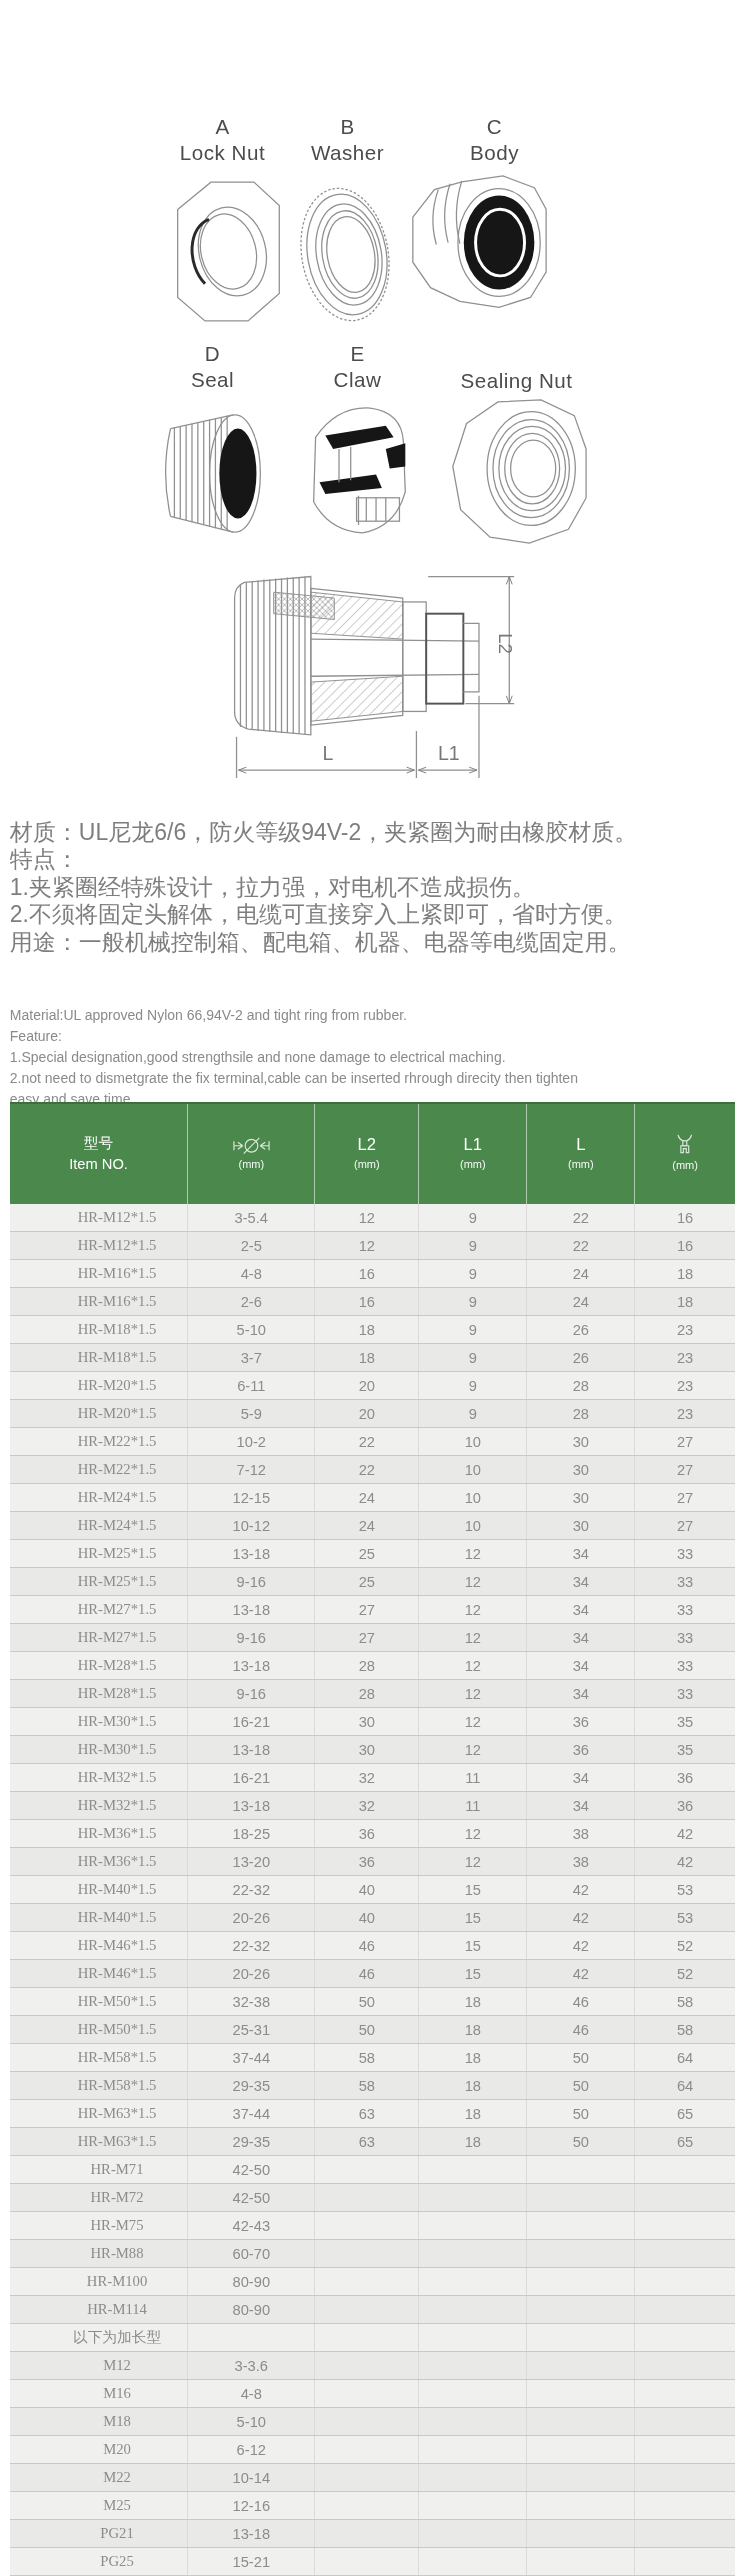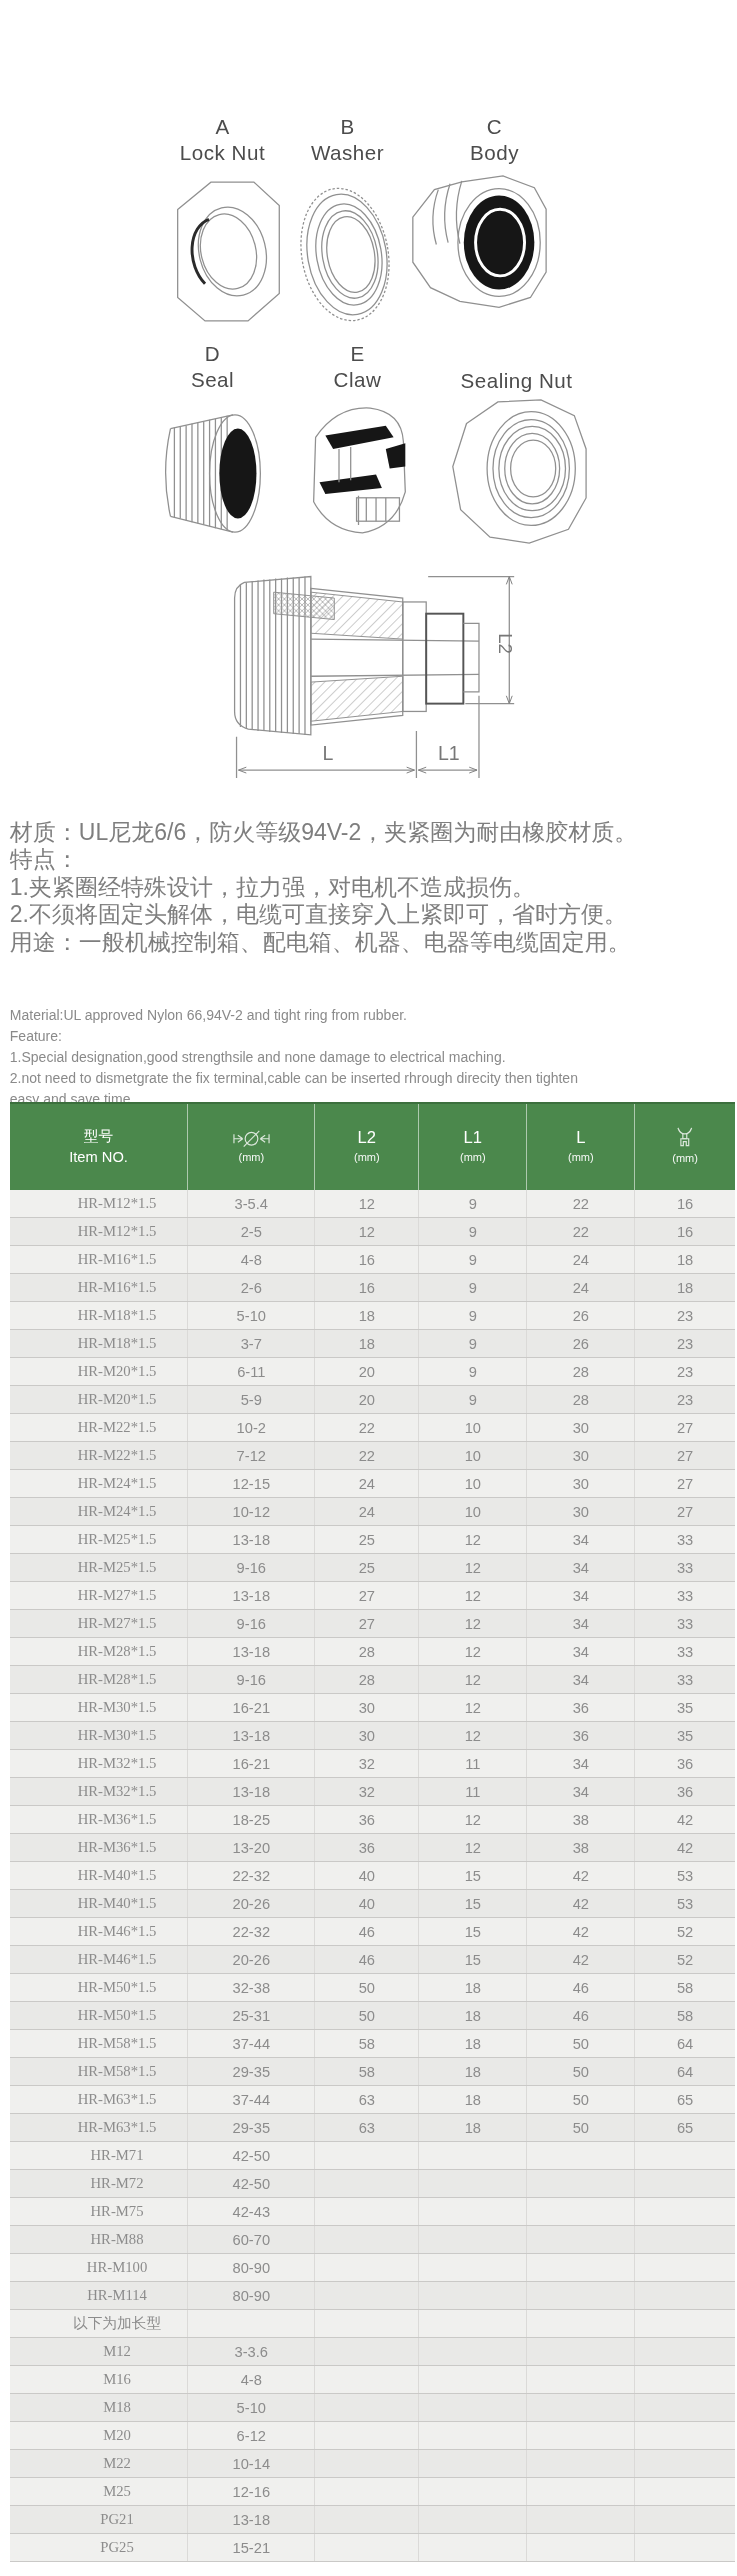--- a/index.html
+++ b/index.html
@@ -9,21 +9,21 @@
               font-size:20.6px;line-height:26.4px;letter-spacing:0.5px;}
   .fig{position:absolute;}
   .fig svg{display:block;}
   .cn-block{position:absolute;left:9.8px;top:819px;color:#7e7e7e;
             font-size:23px;line-height:27.4px;white-space:nowrap;}
   .en-block{position:absolute;left:9.8px;top:963px;color:#8a8a8a;
             font-size:14px;line-height:21px;white-space:nowrap;margin-top:42px;}
   table.spec{position:absolute;left:9.8px;top:1102px;width:725px;
              border-collapse:collapse;table-layout:fixed;}
   table.spec thead th{background:#4b884c;color:#ffffff;font-weight:normal;
-             height:70px;padding:8px;border-left:1px solid rgba(255,255,255,.55);
+             height:70px;padding:15px;border-left:1px solid rgba(255,255,255,.55);
              border-top:2px solid #3c6f3d;vertical-align:middle;}
   table.spec thead th:first-child{border-left:none;}
   .th-l1{font-size:16.6px;line-height:21.5px;}
   .th-l1.cn{font-size:14.7px;}
   .th-l2{font-size:11px;line-height:17.6px;opacity:.95;}
   table.spec tbody td{height:27px;padding:0;font-size:14.7px;color:#8c8c8c;
              text-align:center;background:#f0f0ee;
              border-bottom:1px solid #cac9c7;border-left:1px solid #dbdad8;
              overflow:hidden;white-space:nowrap;}
   table.spec tbody td:first-child{text-align:center;padding-left:37px;border-left:none;font-family:Liberation Serif, serif;}

